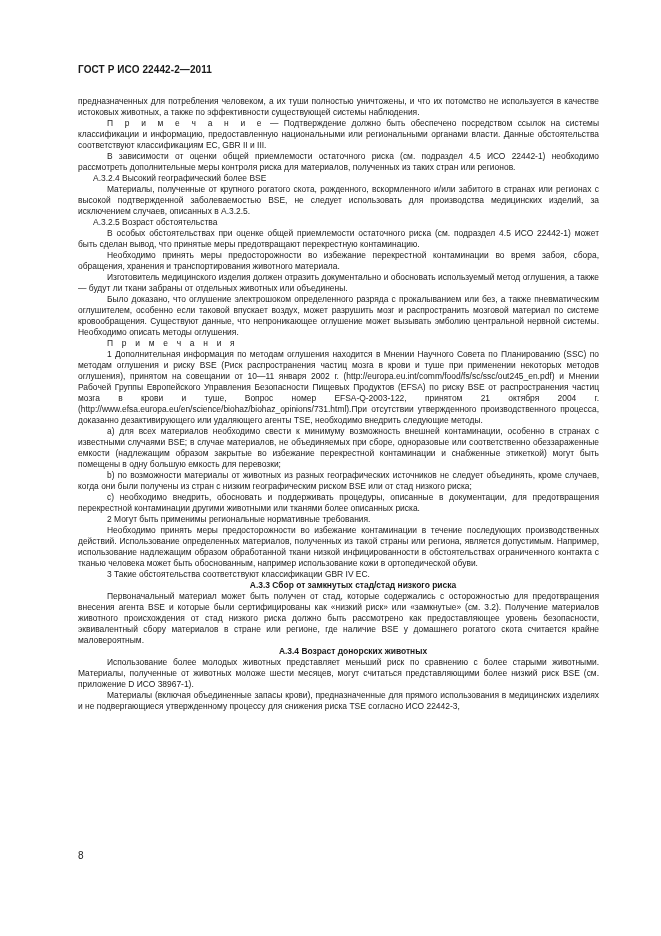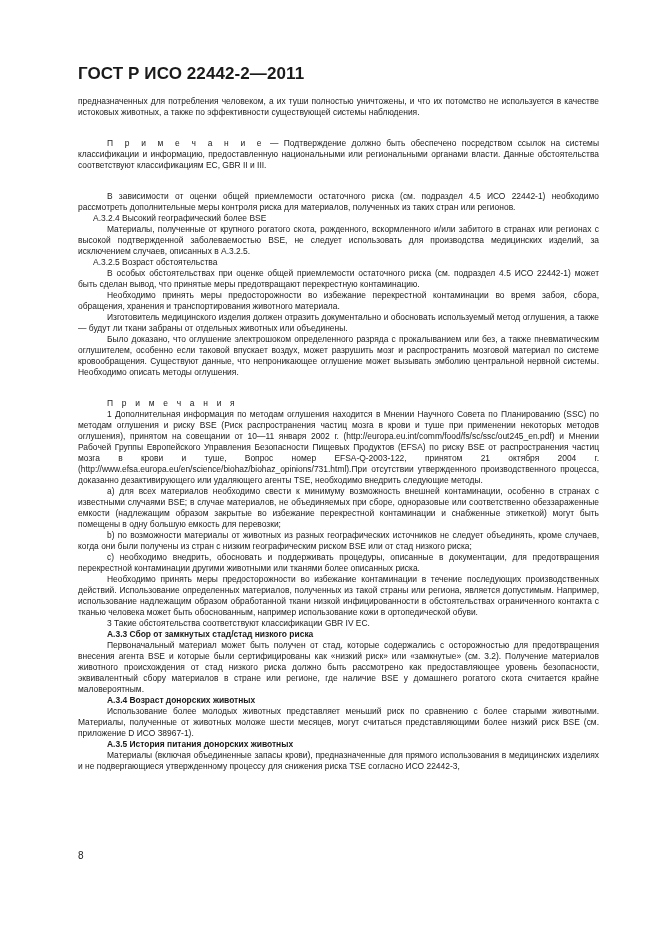--- a/index.html
+++ b/index.html
@@ -1,24 +1,24 @@
 <!DOCTYPE html>
 <html><head>
 <meta charset="utf-8">
 <style>
   html, body { margin:0; padding:0; background:#fff; }
   body { width:661px; height:936px; position:relative; overflow:hidden;
          font-family:"Liberation Sans", sans-serif; color:#1a1a1a; }
-  .header { position:absolute; left:78px; top:64px; font-size:17px; font-weight:bold; letter-spacing:0.1px; }
+  .header { position:absolute; left:78px; top:64px; font-size:10px; font-weight:bold; letter-spacing:0.1px; }
   .content { position:absolute; left:78px; top:96px; width:521px; font-size:8.45px; line-height:11px; }
   .p { text-align:justify; text-indent:29px; margin:0; }
   .p.noind { text-indent:0; }
-  .gap { margin-top:20px; }
+  .gap { margin-top:0; }
   .spaced { letter-spacing:3.2px; }
-  .h { font-weight:bold; text-indent:29px; margin:0; }
+  .h { font-weight:bold; text-indent:29px; margin:0;text-align:center; }
   .sub { text-indent:15px; margin:0; }
   .pageno { position:absolute; left:78px; top:850px; font-size:10px; }
 </style>
 </head>
 <body>
 
 <div class="header">ГОСТ Р ИСО 22442-2—2011</div>
 
 <div class="content">
   <p class="p noind">предназначенных для потребления человеком, а их туши полностью уничтожены, и что их потомство не используется в качестве истоковых животных, а также по эффективности существующей системы наблюдения.</p>
@@ -29,23 +29,23 @@
   <p class="sub">А.3.2.5  Возраст обстоятельства</p>
   <p class="p">В особых обстоятельствах при оценке общей приемлемости остаточного риска (см. подраздел 4.5 ИСО 22442-1) может быть сделан вывод, что принятые меры предотвращают перекрестную контаминацию.</p>
   <p class="p">Необходимо принять меры предосторожности во избежание перекрестной контаминации во время забоя, сбора, обращения, хранения и транспортирования животного материала.</p>
   <p class="p">Изготовитель медицинского изделия должен отразить документально и обосновать используемый метод оглушения, а также — будут ли ткани забраны от отдельных животных или объединены.</p>
   <p class="p">Было доказано, что оглушение электрошоком определенного разряда с прокалыванием или без, а также пневматическим оглушителем, особенно если таковой впускает воздух, может разрушить мозг и распространить мозговой материал по системе кровообращения. Существуют данные, что непроникающее оглушение может вызывать эмболию центральной нервной системы. Необходимо описать методы оглушения.</p>
   <p class="p gap spaced" style="letter-spacing:3.2px">П р и м е ч а н и я</p>
   <p class="p">1  Дополнительная информация по методам оглушения находится в Мнении Научного Совета по Планированию (SSC) по методам оглушения и риску BSE (Риск распространения частиц мозга в крови и туше при применении некоторых методов оглушения), принятом на совещании от 10—11 января 2002 г. (http://europa.eu.int/comm/food/fs/sc/ssc/out245_en.pdf) и Мнении Рабочей Группы Европейского Управления Безопасности Пищевых Продуктов (EFSA) по риску BSE от распространения частиц мозга в крови и туше, Вопрос номер EFSA-Q-2003-122, принятом 21 октября 2004 г. (http://www.efsa.europa.eu/en/science/biohaz/biohaz_opinions/731.html).При отсутствии утвержденного производственного процесса, доказанно дезактивирующего или удаляющего агенты TSE, необходимо внедрить следующие методы.</p>
   <p class="p">a)  для всех материалов необходимо свести к минимуму возможность внешней контаминации, особенно в странах с известными случаями BSE; в случае материалов, не объединяемых при сборе, одноразовые или соответственно обеззараженные емкости (надлежащим образом закрытые во избежание перекрестной контаминации и снабженные этикеткой) могут быть помещены в одну большую емкость для перевозки;</p>
   <p class="p">b)  по возможности материалы от животных из разных географических источников не следует объединять, кроме случаев, когда они были получены из стран с низким географическим риском BSE или от стад низкого риска;</p>
   <p class="p">c)  необходимо внедрить, обосновать и поддерживать процедуры, описанные в документации, для предотвращения перекрестной контаминации другими животными или тканями более описанных риска.</p>
+  <p class="p">2  Могут быть применимы региональные нормативные требования.</p>
   <p class="p">Необходимо принять меры предосторожности во избежание контаминации в течение последующих производственных действий. Использование определенных материалов, полученных из такой страны или региона, является допустимым. Например, использование надлежащим образом обработанной ткани низкой инфицированности в обстоятельствах ограниченного контакта с тканью человека может быть обоснованным, например использование кожи в ортопедической обуви.</p>
   <p class="p">3  Такие обстоятельства соответствуют классификации GBR IV ЕС.</p>
   <p class="h gap">А.3.3  Сбор от замкнутых стад/стад низкого риска</p>
   <p class="p">Первоначальный материал может быть получен от стад, которые содержались с осторожностью для предотвращения внесения агента BSE и которые были сертифицированы как «низкий риск» или «замкнутые» (см. 3.2). Получение материалов животного происхождения от стад низкого риска должно быть рассмотрено как предоставляющее уровень безопасности, эквивалентный сбору материалов в стране или регионе, где наличие BSE у домашнего рогатого скота считается крайне маловероятным.</p>
   <p class="h">А.3.4  Возраст донорских животных</p>
   <p class="p">Использование более молодых животных представляет меньший риск по сравнению с более старыми животными. Материалы, полученные от животных моложе шести месяцев, могут считаться представляющими более низкий риск BSE (см. приложение D ИСО 38967-1).</p>
-  <p class="h">А.3.5  История питания донорских животных</p>
   <p class="p">Материалы (включая объединенные запасы крови), предназначенные для прямого использования в медицинских изделиях и не подвергающиеся утвержденному процессу для снижения риска TSE согласно ИСО 22442-3,</p>
 </div>
 
 <div class="pageno">8</div>
 
 </body></html>

